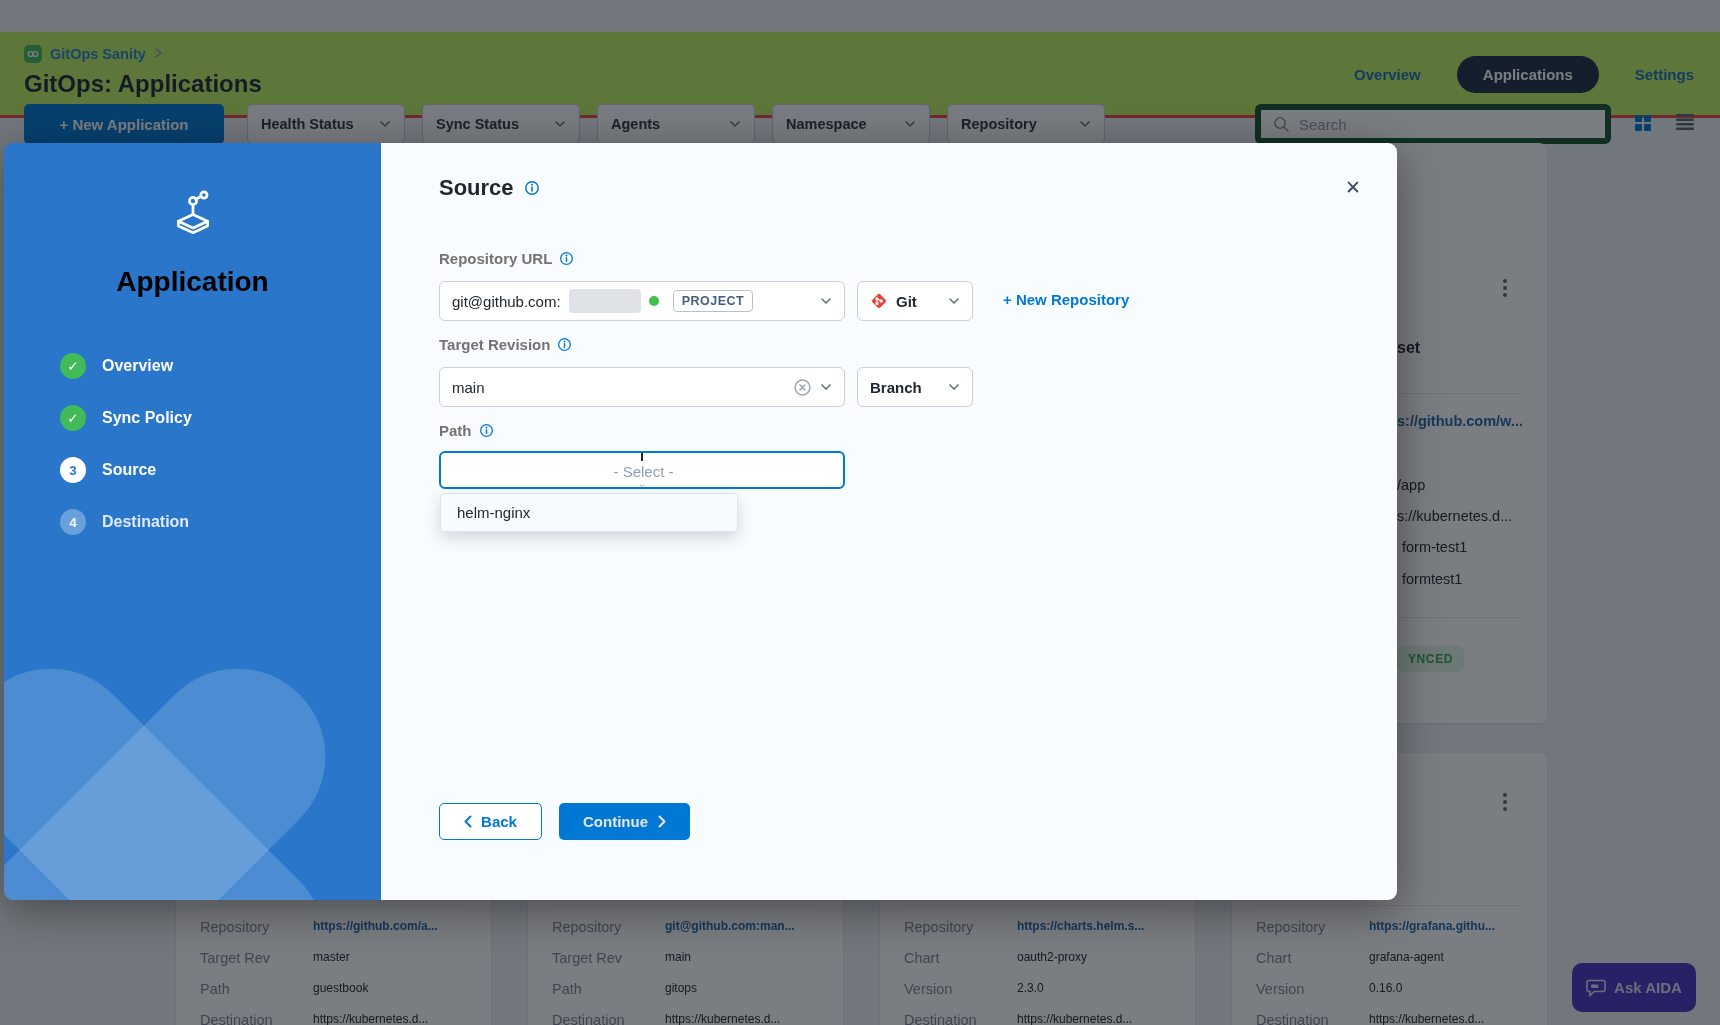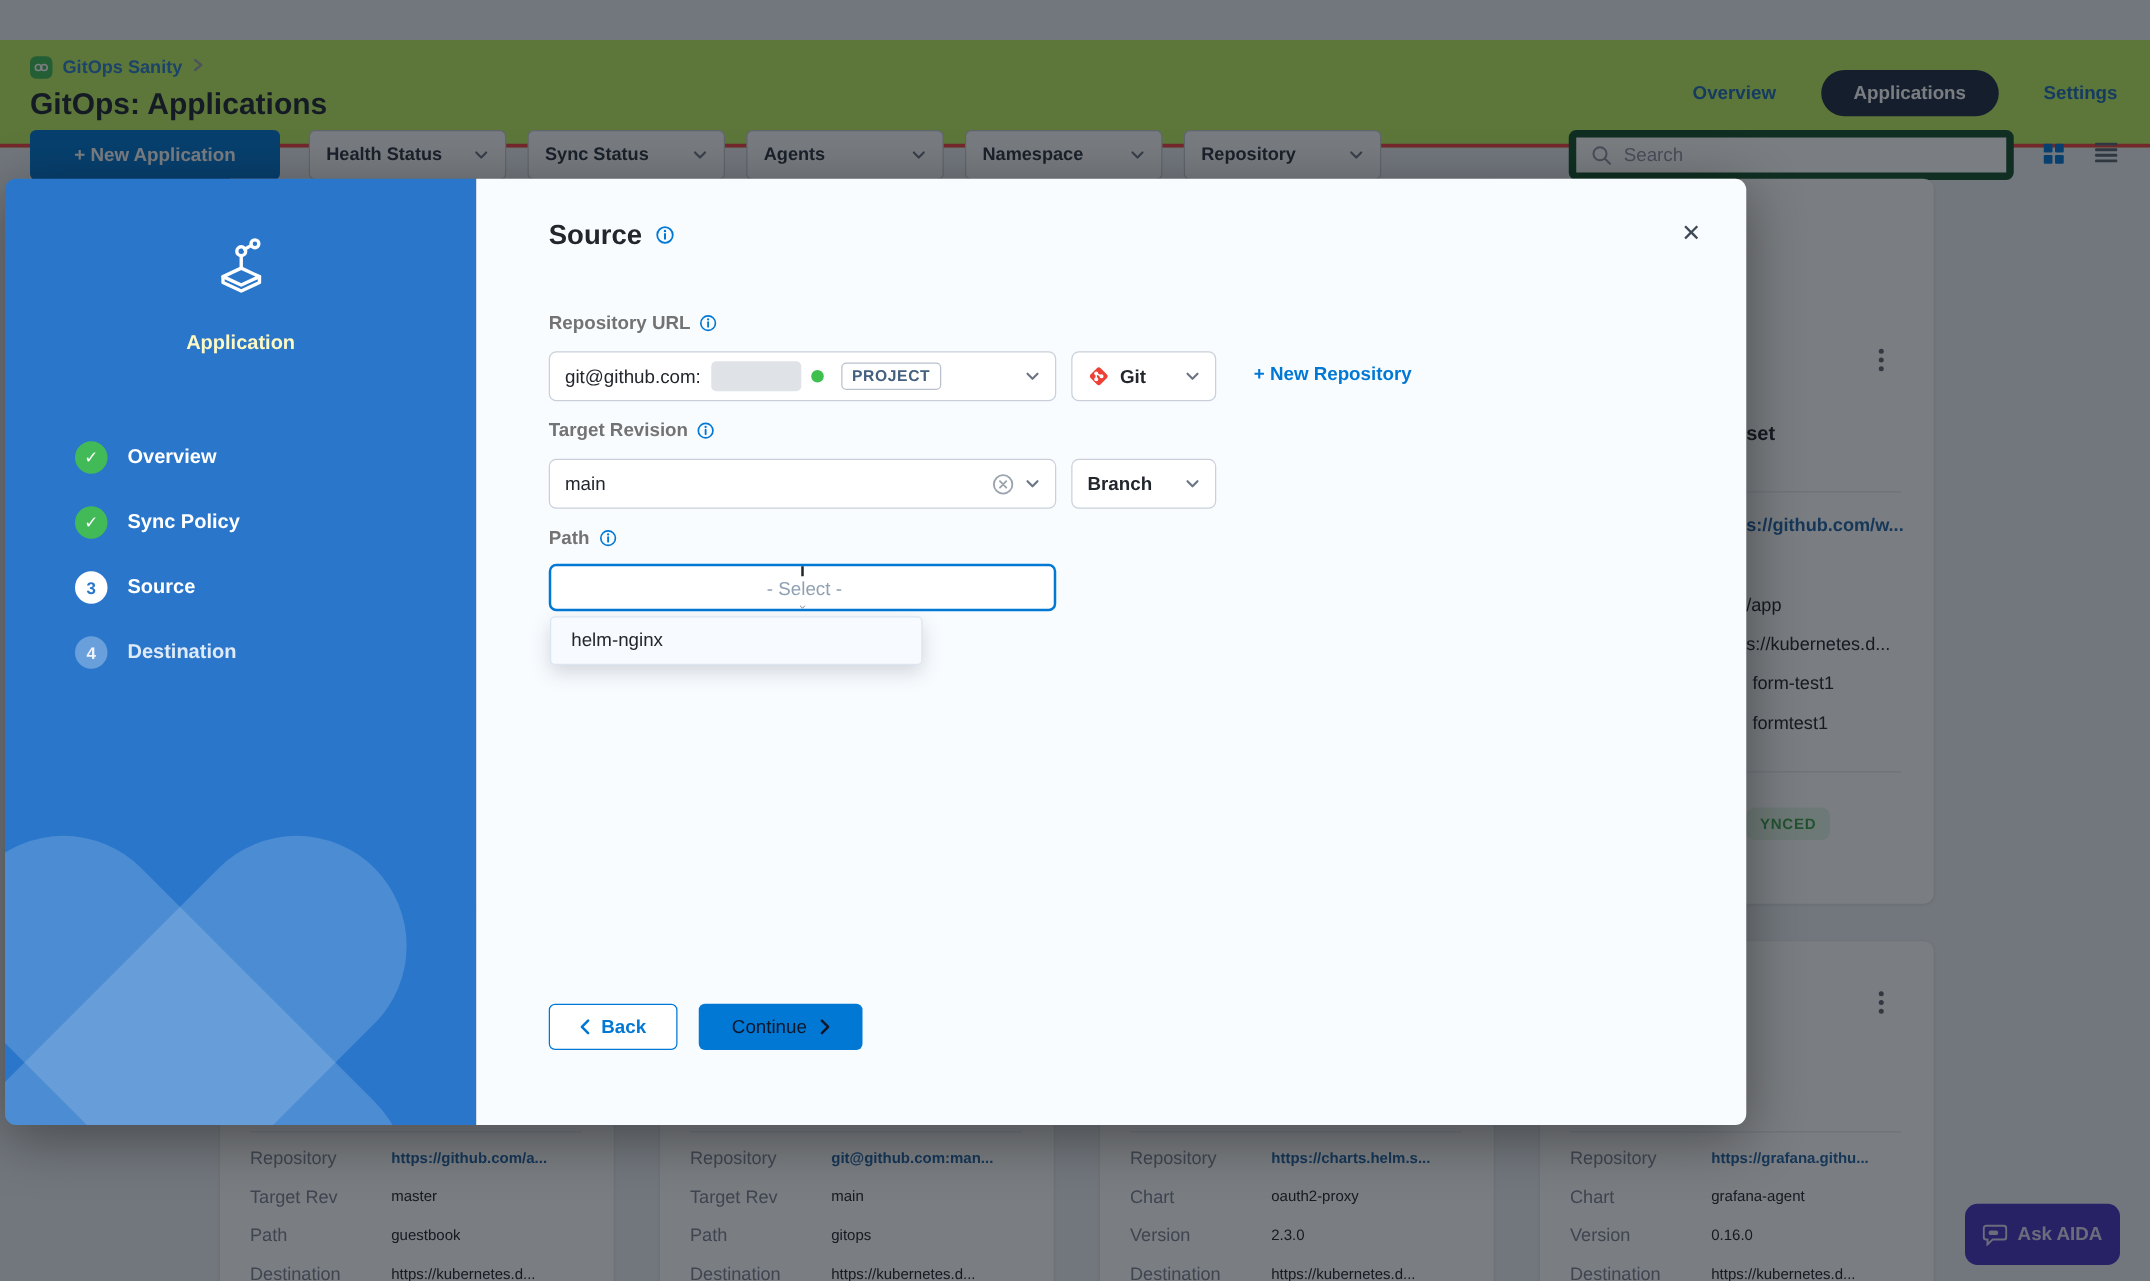--- a/index.html
+++ b/index.html
@@ -51,21 +51,21 @@
           color:rgba(255,255,255,.82); font-size:15px; font-weight:700; display:flex; align-items:center; justify-content:center; gap:8px; }
 
   
   .overlay { position:absolute; inset:0; background:rgba(13,18,26,.55); z-index:5; }
 
   
   .modal { position:absolute; left:4px; top:143px; width:1393px; height:757px; z-index:10; display:flex;
            border-radius:9px; box-shadow:0 10px 44px rgba(0,0,0,.38); }
   .wizard { width:377px; background:#2976cb; border-radius:9px 0 0 9px; position:relative; overflow:hidden; flex:none; }
   .wiz-icon { position:absolute; left:0; right:0; top:46px; display:flex; justify-content:center; }
-  .wiz-title { position:absolute; left:0; right:0; top:123px; text-align:center; color:#fef9c3; font-size:16px; font-weight:700; }
+  .wiz-title { position:absolute; left:0; right:0; top:123px; text-align:center; color:#000000; font-size:28px; font-weight:700; }
   .steps { position:absolute; left:56px; top:210px; }
   .step { display:flex; align-items:center; gap:16px; height:26px; margin-bottom:26px; }
   .step-circle { width:26px; height:26px; border-radius:50%; display:flex; align-items:center; justify-content:center;
                  font-size:13.5px; font-weight:700; flex:none; }
   .st-done .step-circle { background:#42ba57; color:#fff; }
   .st-active .step-circle { background:#fff; color:#2976cb; }
   .st-pending .step-circle { background:rgba(255,255,255,.3); color:rgba(255,255,255,.9); }
   .step-label { color:#fff; font-size:16px; font-weight:600; }
   .st-active .step-label { font-weight:800; }
   .st-pending .step-label { opacity:.85; }
@@ -95,22 +95,22 @@
   .link-new { position:absolute; left:622px; top:148px; color:#0278d5; font-size:15px; font-weight:700; }
   .r-path { position:absolute; left:58px; top:308px; width:406px; height:38px; background:#fff; border:2px solid #0278d5;
             border-radius:6px; display:flex; align-items:center; padding:0 11px; gap:2px;flex-direction:column; }
   .caret { width:1.5px; height:18px; background:#22272e; }
   .ph { color:#90a0b3; font-size:15px; margin-left:3px; }
   .menu { position:absolute; left:59px; top:350px; width:298px; background:#f7fbff; border:1px solid #dbe6f2; border-radius:4px;
           box-shadow:0 6px 16px rgba(31,45,61,.18); }
   .menu-item { padding:10px 16px; font-size:15px; color:#22272e; }
   .btn-back { position:absolute; left:58px; top:660px; width:103px; height:37px; background:#fff; border:1.5px solid #0278d5;
               color:#0278d5; border-radius:5px; font-size:15px; font-weight:700; display:flex; align-items:center; justify-content:center; gap:9px; }
-  .btn-continue { position:absolute; left:178px; top:660px; width:131px; height:37px; background:#0278d5; color:#0f172a;
-                  border-radius:5px; font-size:15px; font-weight:400; display:flex; align-items:center; justify-content:center; gap:10px; }
+  .btn-continue { position:absolute; left:178px; top:660px; width:131px; height:37px; background:#0278d5; color:#e5e5e5;
+                  border-radius:5px; font-size:15px; font-weight:700; display:flex; align-items:center; justify-content:center; gap:10px; }
 </style>
 </head>
 <body>
 
 <div class="page">
 
   <div class="header">
     <div class="breadcrumb">
       <span class="bc-icon">
         <svg width="14" height="14" viewBox="0 0 18 18">

